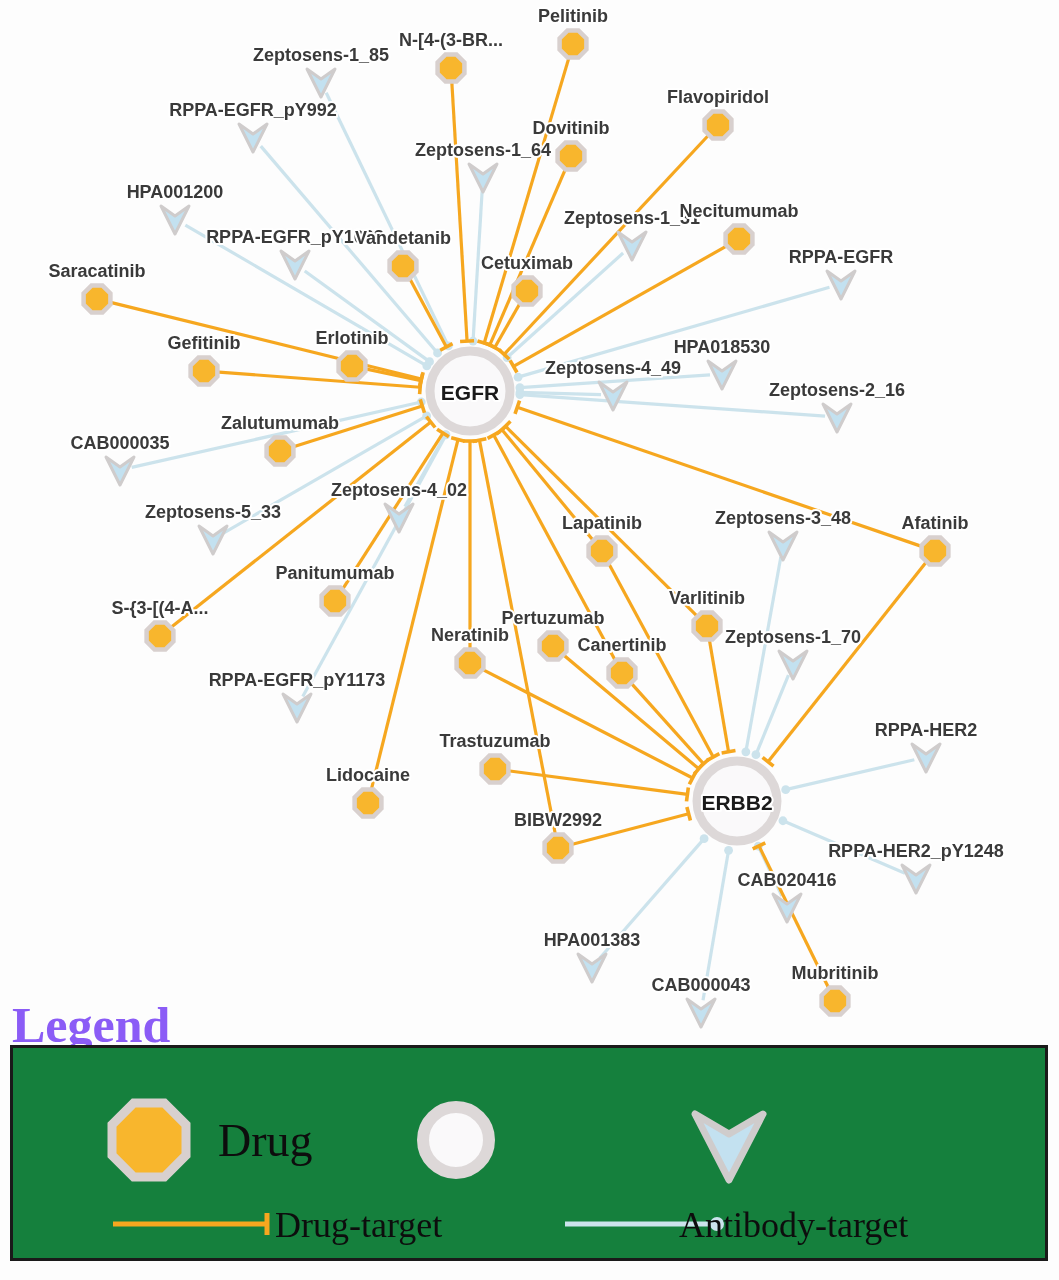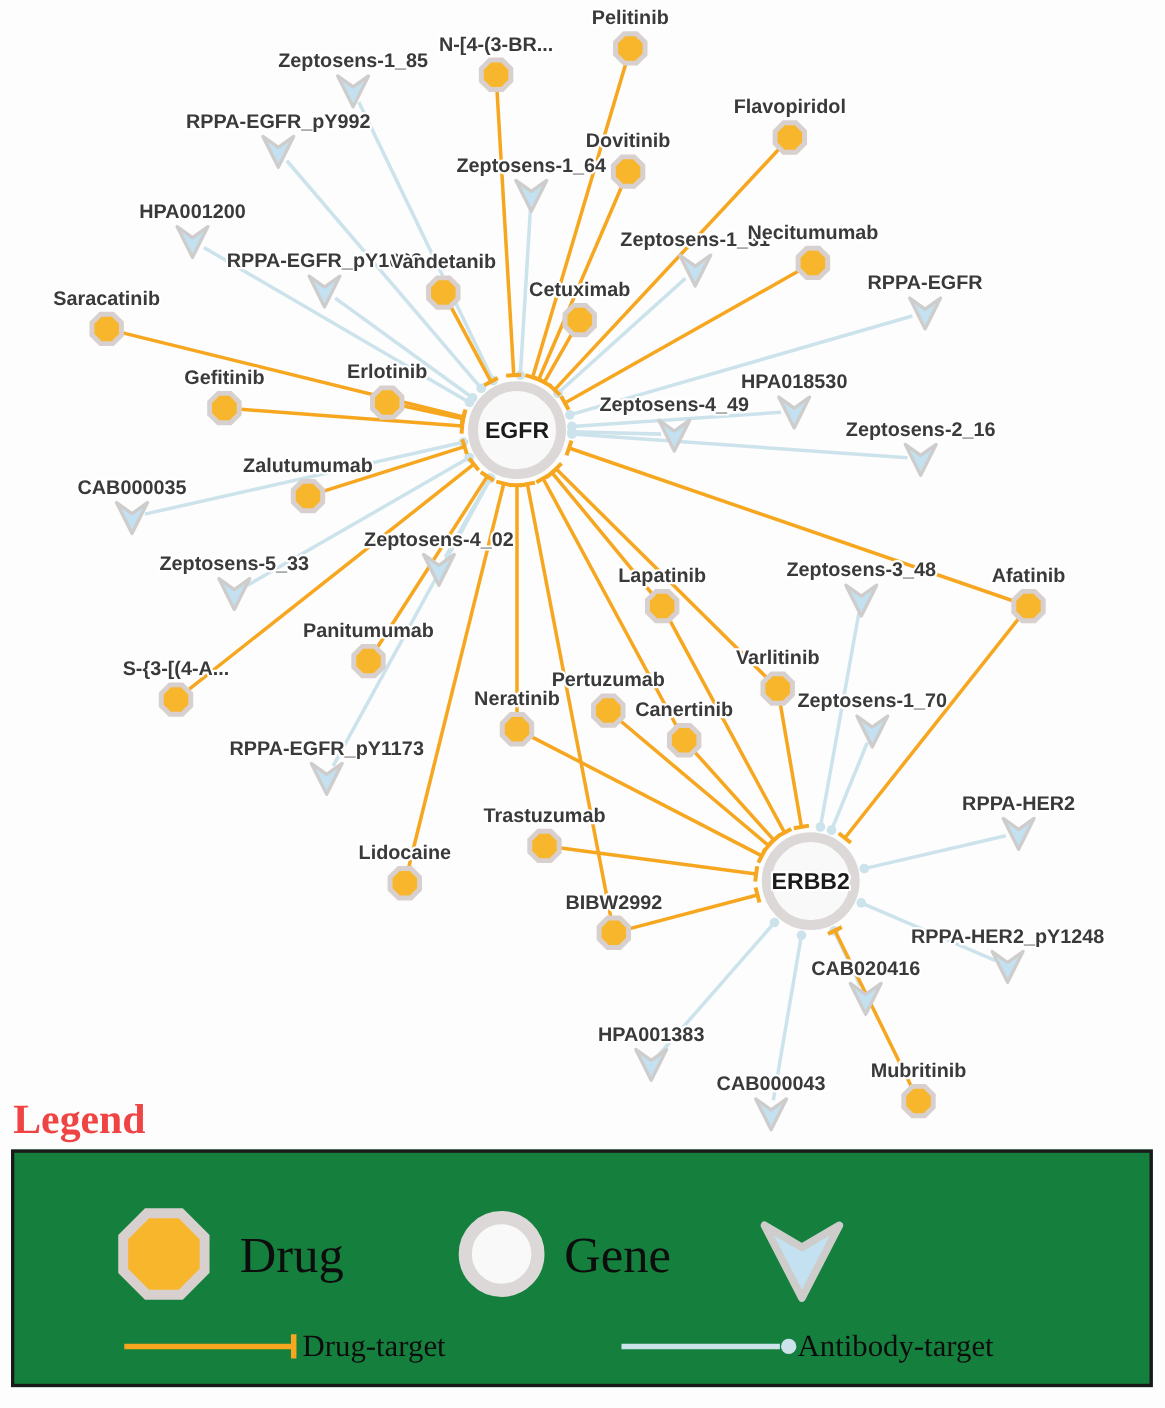--- a/index.html
+++ b/index.html
@@ -34,40 +34,40 @@
     paint-order:stroke;
     stroke-linejoin:round;
     text-anchor:middle;
     dominant-baseline:central;
   }
   .legend-title{
     position:absolute;
     left:12px;top:996px;
     font-family:"Liberation Serif",serif;
     font-weight:700;
-    font-size:38px;
-    color:#ef4444;
+    font-size:50px;
+    color:#8b5cf6;
   }
   .legend-box{
     position:absolute;
     left:10px;top:1045px;
     width:1032px;height:210px;
     border:3.5px solid var(--legend-border,#1A1A1A);
     background:#15803d;
   }
   .legend-box .licon{position:absolute;}
   .lword{
     position:absolute;
     font-family:"Liberation Serif",serif;
     color:#0d0d0d;
     display:flex;align-items:center;
     height:120px;
     font-size:46px;
   }
-  .lword.small{font-size:28px;height:50px;}
+  .lword.small{font-size:36px;height:50px;}
 </style>
 </head>
 <body>
 
 <div id="stage">
 
   <svg id="network-svg" width="1059" height="1280" viewBox="0 0 1059 1280">
       <g>
         <line x1="326.21209705503975" y1="92.80897979870655" x2="448.2829289373345" y2="345.96258417205604" stroke="#CCE3EC" stroke-width="3.2"></line>
         <circle cx="448.2829289373345" cy="345.96258417205604" r="4.4" fill="#CCE3EC"></circle>
@@ -275,32 +275,31 @@
   <div class="legend-box">
 
     <svg class="licon" style="left:88px;top:44px" width="96" height="96" viewBox="-48 -48 96 96">
       <polygon points="37,15.3 15.3,37 -15.3,37 -37,15.3 -37,-15.3 -15.3,-37 15.3,-37 37,-15.3" fill="var(--drug-fill)" stroke="var(--drug-stroke)" stroke-width="9"></polygon>
     </svg>
     <div class="lword" style="left:205px;top:32px">Drug</div>
 
     <svg class="licon" style="left:395px;top:44px" width="96" height="96" viewBox="-48 -48 96 96">
       <circle cx="0" cy="0" r="33" fill="var(--gene-fill)" stroke="var(--gene-stroke)" stroke-width="12"></circle>
     </svg>
-    <div class="lword" style="left:500px;top:32px">Gene</div>
 
     <svg class="licon" style="left:668px;top:48px" width="96" height="96" viewBox="-48 -48 96 96">
       <path d="M -34 -30 L 0 36 L 34 -30 L 0 -10 Z" fill="var(--antibody-fill)" stroke="var(--antibody-stroke)" stroke-width="7" stroke-linejoin="round"></path>
     </svg>
 
     <svg class="licon" style="left:96px;top:158px" width="172" height="36" viewBox="0 0 172 36">
       <line x1="4" y1="18" x2="158" y2="18" stroke="var(--drug-edge)" stroke-width="5"></line>
       <line x1="158" y1="7" x2="158" y2="29" stroke="var(--drug-edge)" stroke-width="5"></line>
     </svg>
     <div class="lword small" style="left:262px;top:152px">Drug-target</div>
 
     <svg class="licon" style="left:548px;top:158px" width="172" height="36" viewBox="0 0 172 36">
       <line x1="4" y1="18" x2="148" y2="18" stroke="var(--antibody-edge)" stroke-width="5"></line>
       <circle cx="156" cy="18" r="7" fill="var(--antibody-edge)"></circle>
     </svg>
-    <div class="lword small" style="left:712px;top:152px">Antibody-target</div>
+    <div class="lword small" style="left:666px;top:152px">Antibody-target</div>
 
   </div>
 </div>
 
 </body></html>

